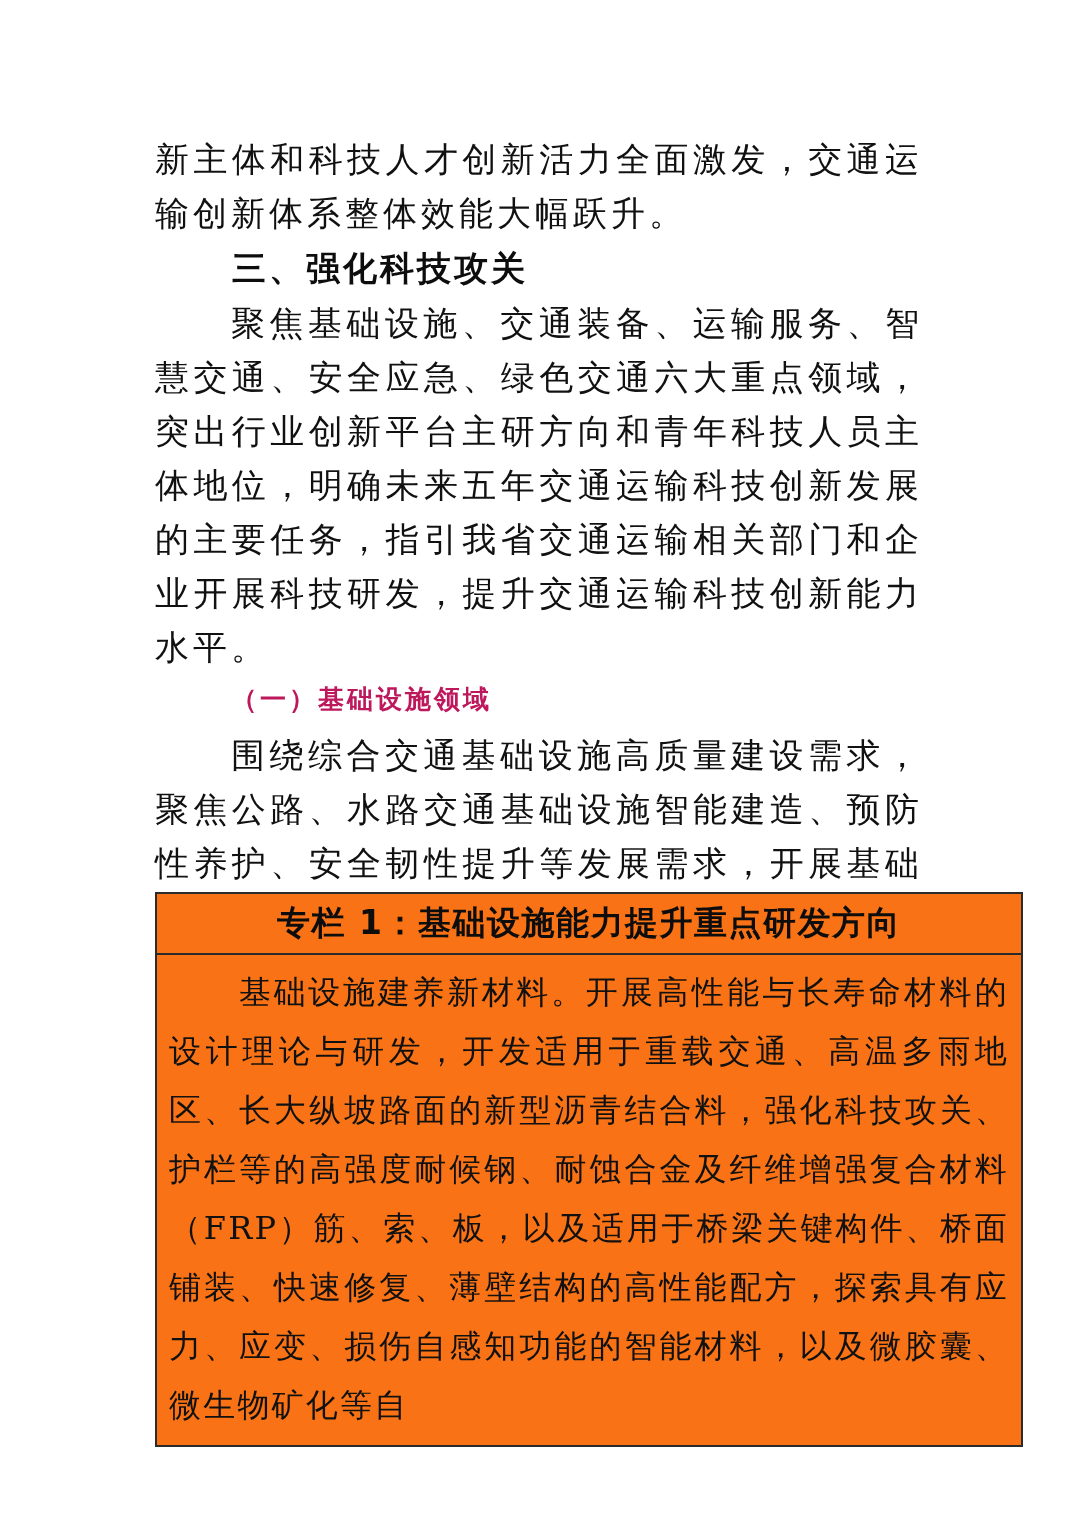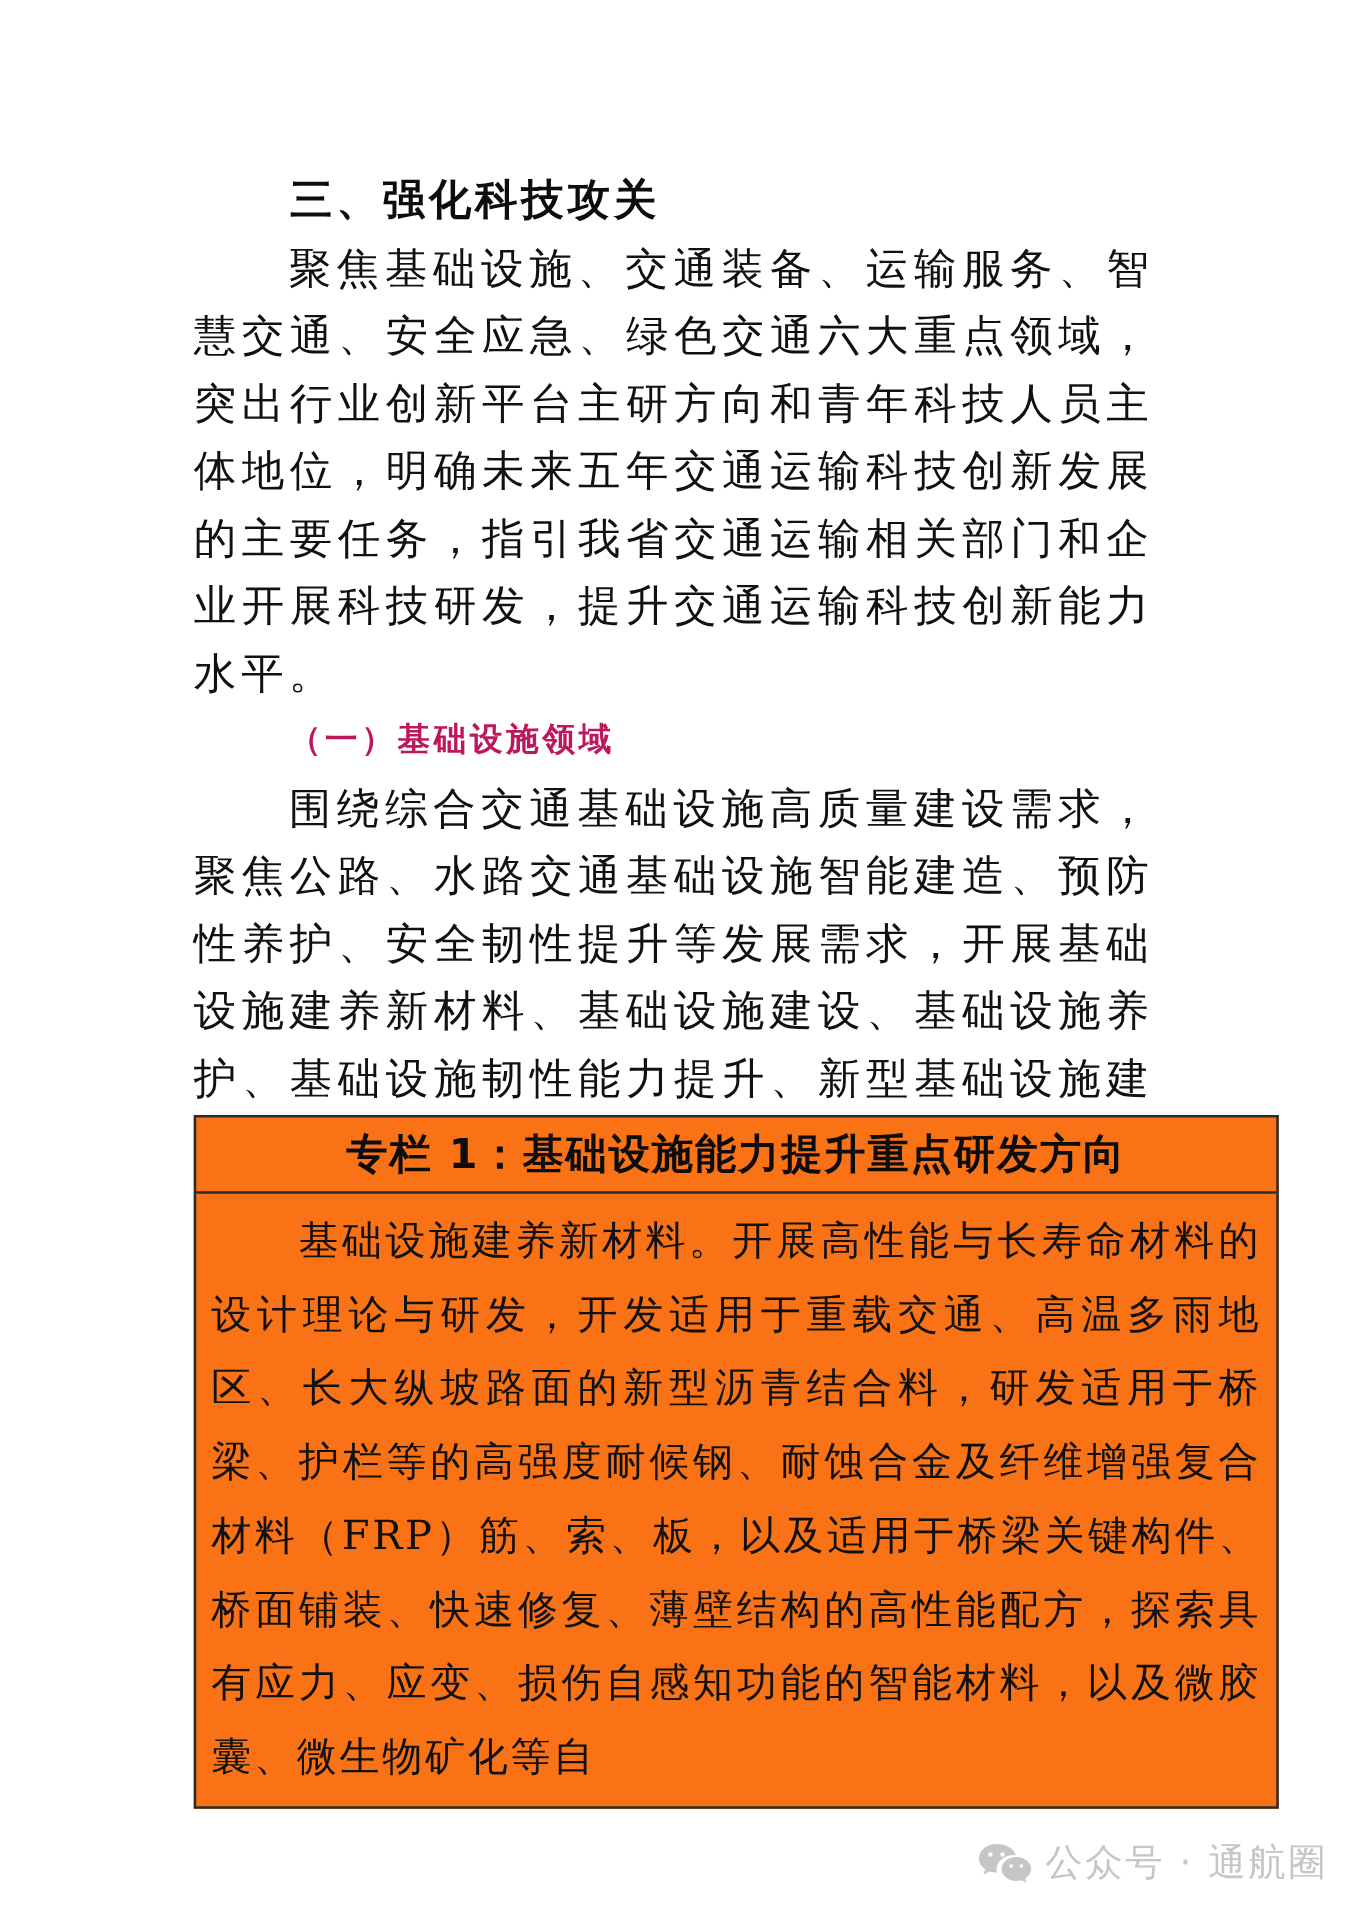--- a/index.html
+++ b/index.html
@@ -137,50 +137,34 @@
     white-space: nowrap;
   }
 </style>
 </head>
 <body>
 
 <div class="page">
 
   <div class="col">
 
+    <p class="para">新主体和科技人才创新活力全面激发，交通运输创新体系整体效能大幅跃升。</p>
 
     <h2 class="heading-hei">三、强化科技攻关</h2>
 
     <p class="para indent">聚焦基础设施、交通装备、运输服务、智慧交通、安全应急、绿色交通六大重点领域，突出行业创新平台主研方向和青年科技人员主体地位，明确未来五年交通运输科技创新发展的主要任务，指引我省交通运输相关部门和企业开展科技研发，提升交通运输科技创新能力水平。</p>
 
     <h3 class="heading-kai">（一）基础设施领域</h3>
 
     <p class="para indent">围绕综合交通基础设施高质量建设需求，聚焦公路、水路交通基础设施智能建造、预防性养护、安全韧性提升等发展需求，开展基础设施建养新材料、基础设施建设、基础设施养护、基础设施韧性能力提升、新型基础设施建设等关键技术研究。</p>
 
   </div>
 
   <div class="box">
     <div class="box-header">专栏 1：基础设施能力提升重点研发方向</div>
     <div class="box-body">
-      <p class="box-para"><span class="lead">基础设施建养新材料。</span><span>开展高性能与长寿命材料的设计理论与研发，开发适用于重载交通、高温多雨地区、长大纵坡路面的新型沥青结合料，研发适用于桥梁、护栏等的高强度耐候钢、耐蚀合金及纤维增强复合材料（FRP）筋、索、板，以及适用于桥梁关键构件、桥面铺装、快速修复、薄壁结构的高性能配方，探索具有应力、应变、损伤自感知功能的智能材料，以及微胶囊、微生物矿化等自</span></p>
+      <p class="box-para"><span class="lead">基础设施建养新材料。</span><span>开展高性能与长寿命材料的设计理论与研发，开发适用于重载交通、高温多雨地区、长大纵坡路面的新型沥青结合料，强化科技攻关、护栏等的高强度耐候钢、耐蚀合金及纤维增强复合材料（FRP）筋、索、板，以及适用于桥梁关键构件、桥面铺装、快速修复、薄壁结构的高性能配方，探索具有应力、应变、损伤自感知功能的智能材料，以及微胶囊、微生物矿化等自</span></p>
     </div>
   </div>
 
 
-  <div class="watermark">
-    <span>
-      <svg class="wm-icon" viewBox="0 0 44 34" xmlns="http://www.w3.org/2000/svg" aria-hidden="true">
-        <g fill="#c6c6c6">
-          <path d="M15.2 1.2C7.4 1.2 1.1 6.3 1.1 12.6c0 3.5 2 6.6 5.1 8.7l-1.5 4.4 5-2.5c1.6.5 3.3.8 5.1.8h.9c-.3-.9-.4-1.8-.4-2.8 0-6.3 6.2-11.3 13.8-11.3.5 0 1 0 1.5.1C29.4 5 23 1.2 15.2 1.2z"></path>
-          <path d="M42.9 21.2c0-5.3-5.3-9.6-11.8-9.6s-11.8 4.3-11.8 9.6 5.3 9.6 11.8 9.6c1.4 0 2.7-.2 4-.6l4.2 2.1-1.2-3.6c2.9-1.8 4.8-4.5 4.8-7.5z"></path>
-        </g>
-        <g fill="#ffffff">
-          <circle cx="10.3" cy="9.6" r="1.8"></circle>
-          <circle cx="20.0" cy="9.6" r="1.8"></circle>
-          <circle cx="27.0" cy="18.8" r="1.5"></circle>
-          <circle cx="35.2" cy="18.8" r="1.5"></circle>
-        </g>
-      </svg>
-    </span>
-    <span class="wm-text">公众号 · 通航圈</span>
-  </div>
 
 </div>
 
 </body></html>

